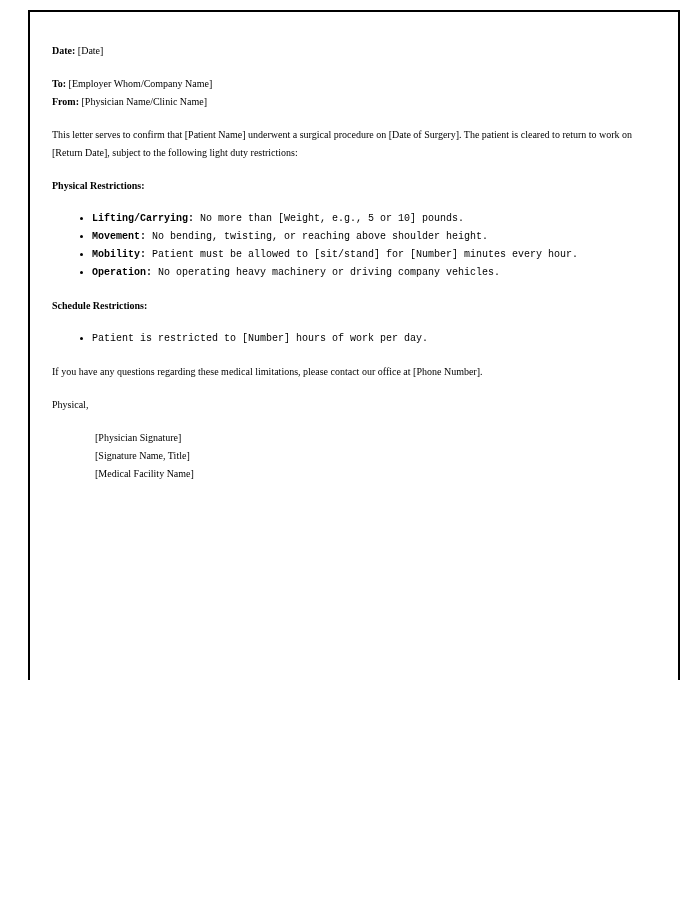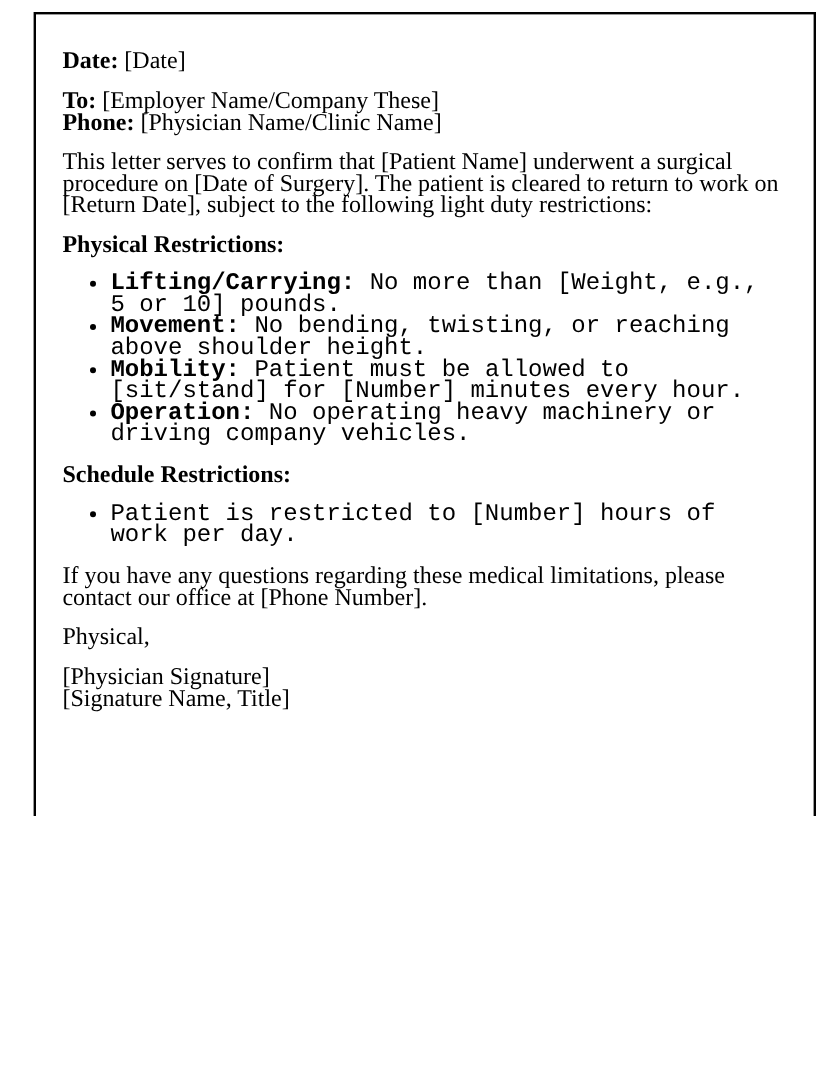--- a/index.html
+++ b/index.html
@@ -6,21 +6,21 @@
     margin: 0;
     padding: 0;
     background: #ffffff;
   }
   .page {
     position: relative;
     width: 700px;
     height: 680px;
     background: #ffffff;
     font-family: "Liberation Serif", serif;
-    font-size: 20px;
+    font-size: 10px;
     color: #000000;
     overflow: hidden;
   }
   .frame {
     position: absolute;
     left: 28px;
     top: 10px;
     width: 652px;
     height: 878px;
     box-sizing: border-box;
@@ -39,33 +39,34 @@
     padding-left: 40px;
     list-style-type: disc;
   }
   ul.restriction-list li {
     margin: 0;
     line-height: 18px;
     font-family: Liberation Mono, monospace;
   }
   .sig-line {
     line-height: 18px;
+    margin-left: 43px;
   }
 </style>
 </head>
 <body>
 
 <div class="page">
   <div class="frame">
 
     <p class="para"><span class="bold">Date:</span><span> [Date]</span></p>
 
     <div class="para">
-      <div><span class="bold">To:</span><span> [Employer Name/Company These]</span></div>
-      <div><span class="bold">Phone:</span><span> [Physician Name/Clinic Name]</span></div>
+      <div><span class="bold">To:</span><span> [Employer Whom/Company Name]</span></div>
+      <div><span class="bold">From:</span><span> [Physician Name/Clinic Name]</span></div>
     </div>
 
 
     <p class="para">This letter serves to confirm that [Patient Name] underwent a surgical procedure on [Date of Surgery]. The patient is cleared to return to work on [Return Date], subject to the following light duty restrictions:</p>
 
     <p class="para bold">Physical Restrictions:</p>
 
     <ul class="restriction-list">
       <li><span class="bold">Lifting/Carrying:</span><span> No more than [Weight, e.g., 5 or 10] pounds.</span></li>
       <li><span class="bold">Movement:</span><span> No bending, twisting, or reaching above shoulder height.</span></li>
@@ -80,16 +81,17 @@
     </ul>
 
 
     <p class="para">If you have any questions regarding these medical limitations, please contact our office at [Phone Number].</p>
 
     <p class="para">Physical,</p>
 
     <div class="para">
       <div class="sig-line">[Physician Signature]</div>
       <div class="sig-line">[Signature Name, Title]</div>
+      <div class="sig-line">[Medical Facility Name]</div>
     </div>
 
   </div>
 </div>
 
 </body></html>

